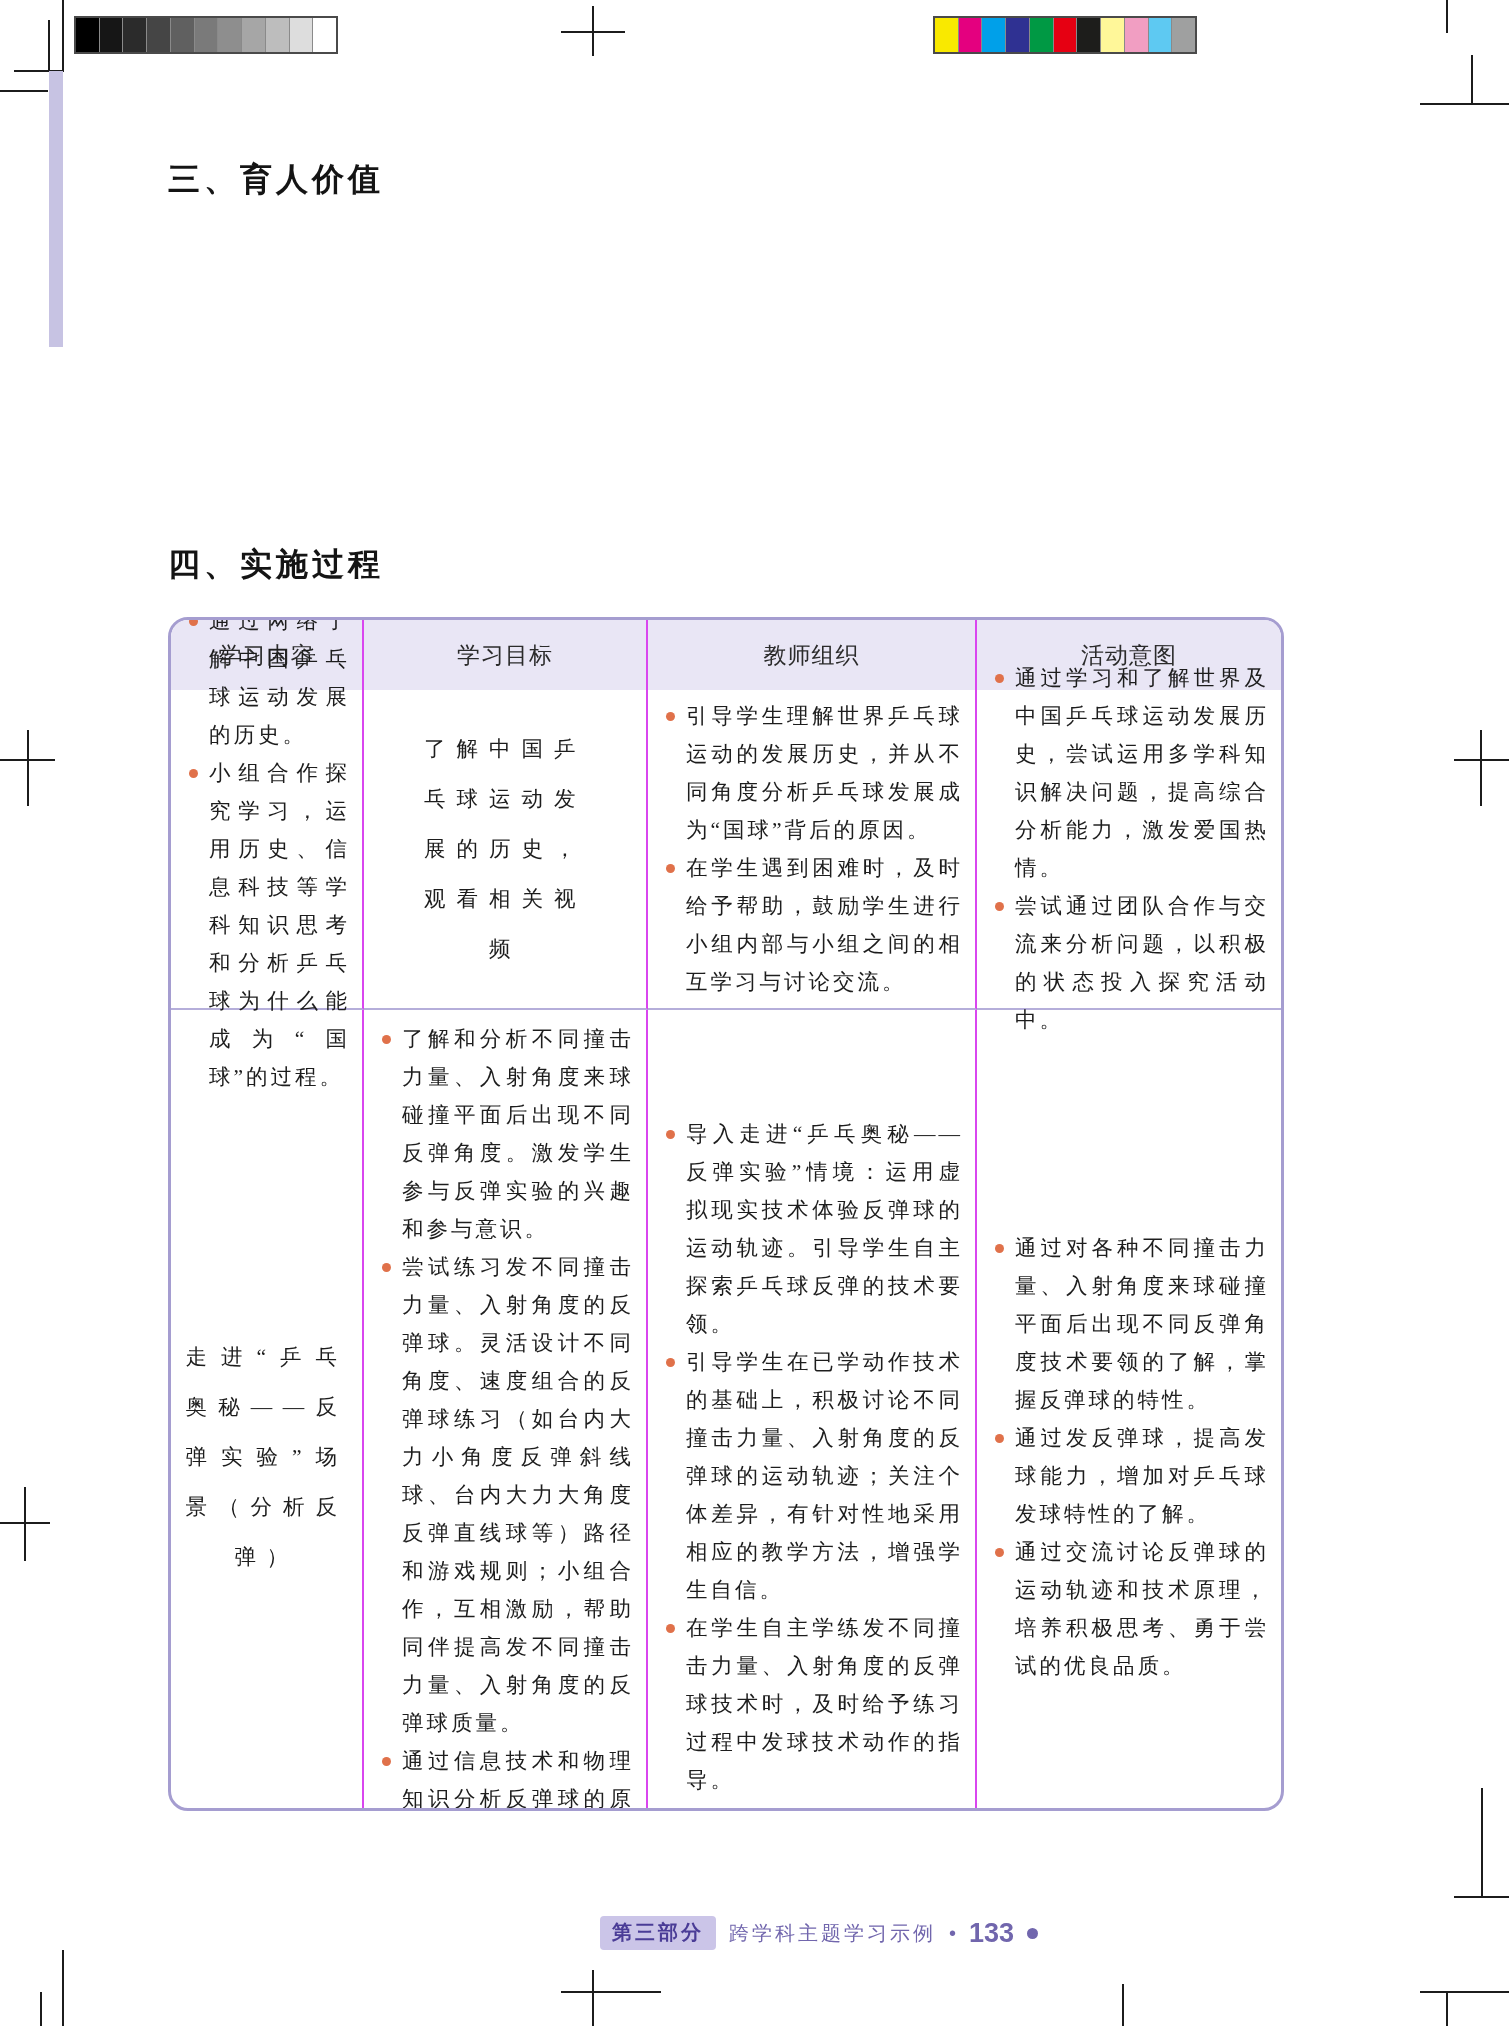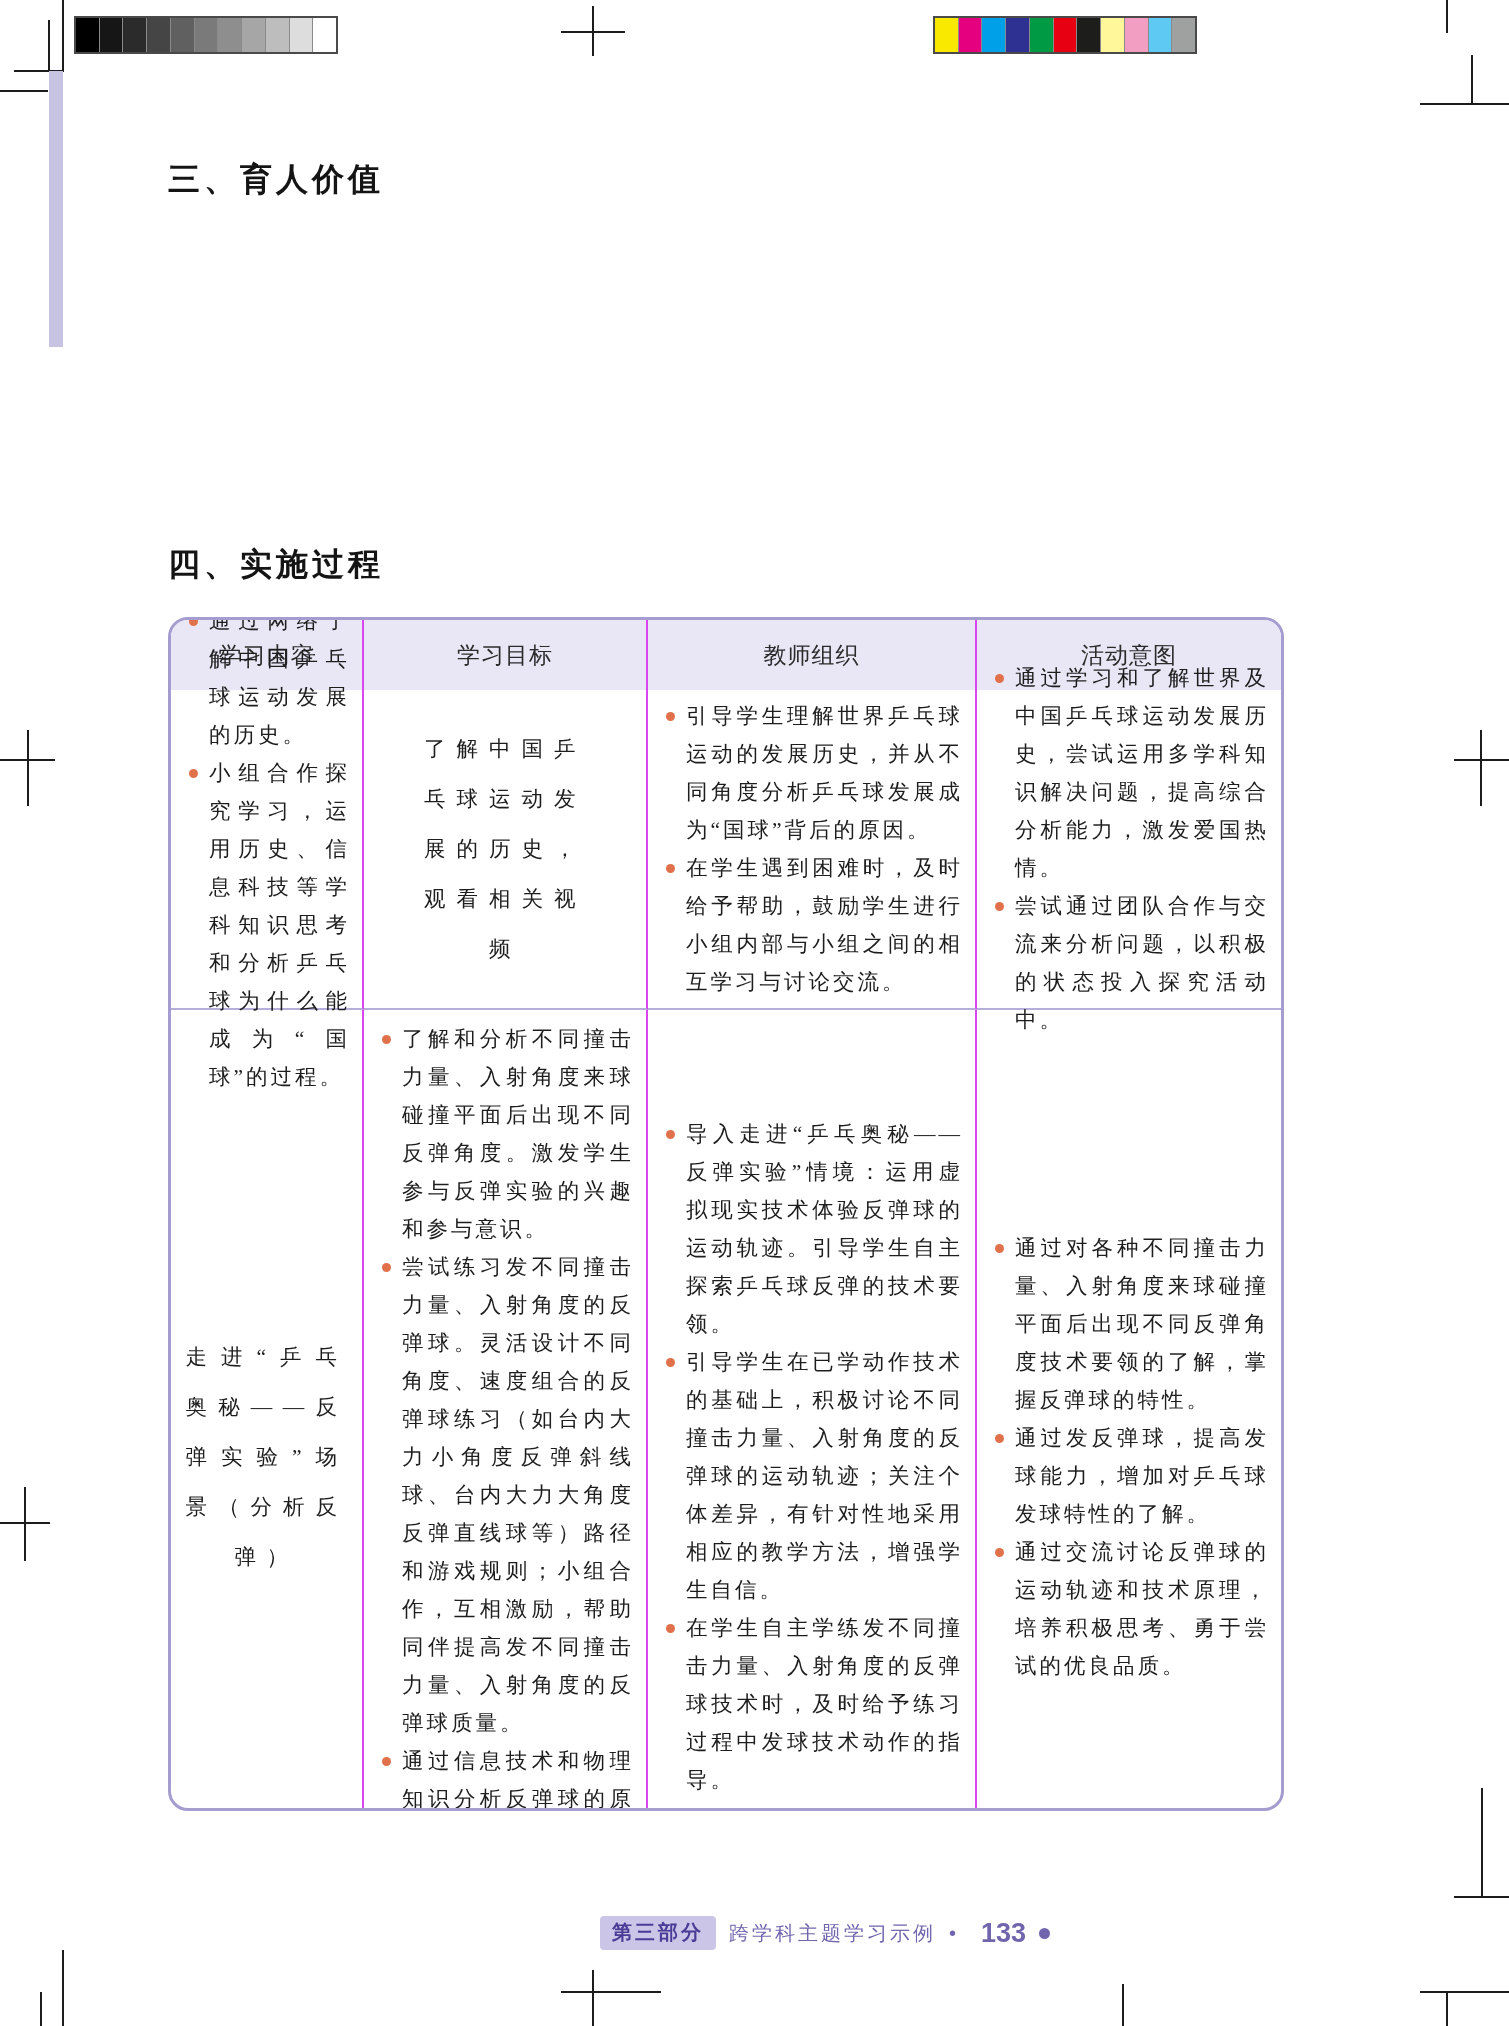--- a/index.html
+++ b/index.html
@@ -51,21 +51,21 @@
   .cell li::before { content:""; position:absolute; left:-20px; top:14.5px;
                      width:9px; height:9px; border-radius:50%; background:#e0714a; }
 
   
   .footer { position:absolute; left:600px; top:1916px; display:flex; align-items:center;
             gap:13px; font-family:"Liberation Sans", sans-serif; }
   .pill { background:#cbc5e8; color:#4a3c96; font-size:20px; font-weight:bold;
           padding:3px 12px 4px; border-radius:4px; letter-spacing:3px; }
   .ftitle { color:#7166ad; font-size:20px; letter-spacing:3px; }
   .fsep { color:#7166ad; font-size:20px; }
-  .fpage { color:#7166ad; font-size:27px; font-weight:bold;margin-left:12px; }
+  .fpage { color:#7166ad; font-size:27px; font-weight:bold; }
   .fdot { width:11px; height:11px; border-radius:50%; background:#7166ad; }
 </style>
 </head>
 <body>
 
 <div class="page">
 
   <div class="mark" style="left:62px;top:0;width:2px;height:70px"></div>
   <div class="mark" style="left:48px;top:20px;width:2px;height:52px"></div>
   <div class="mark" style="left:14px;top:70px;width:50px;height:2px"></div>

